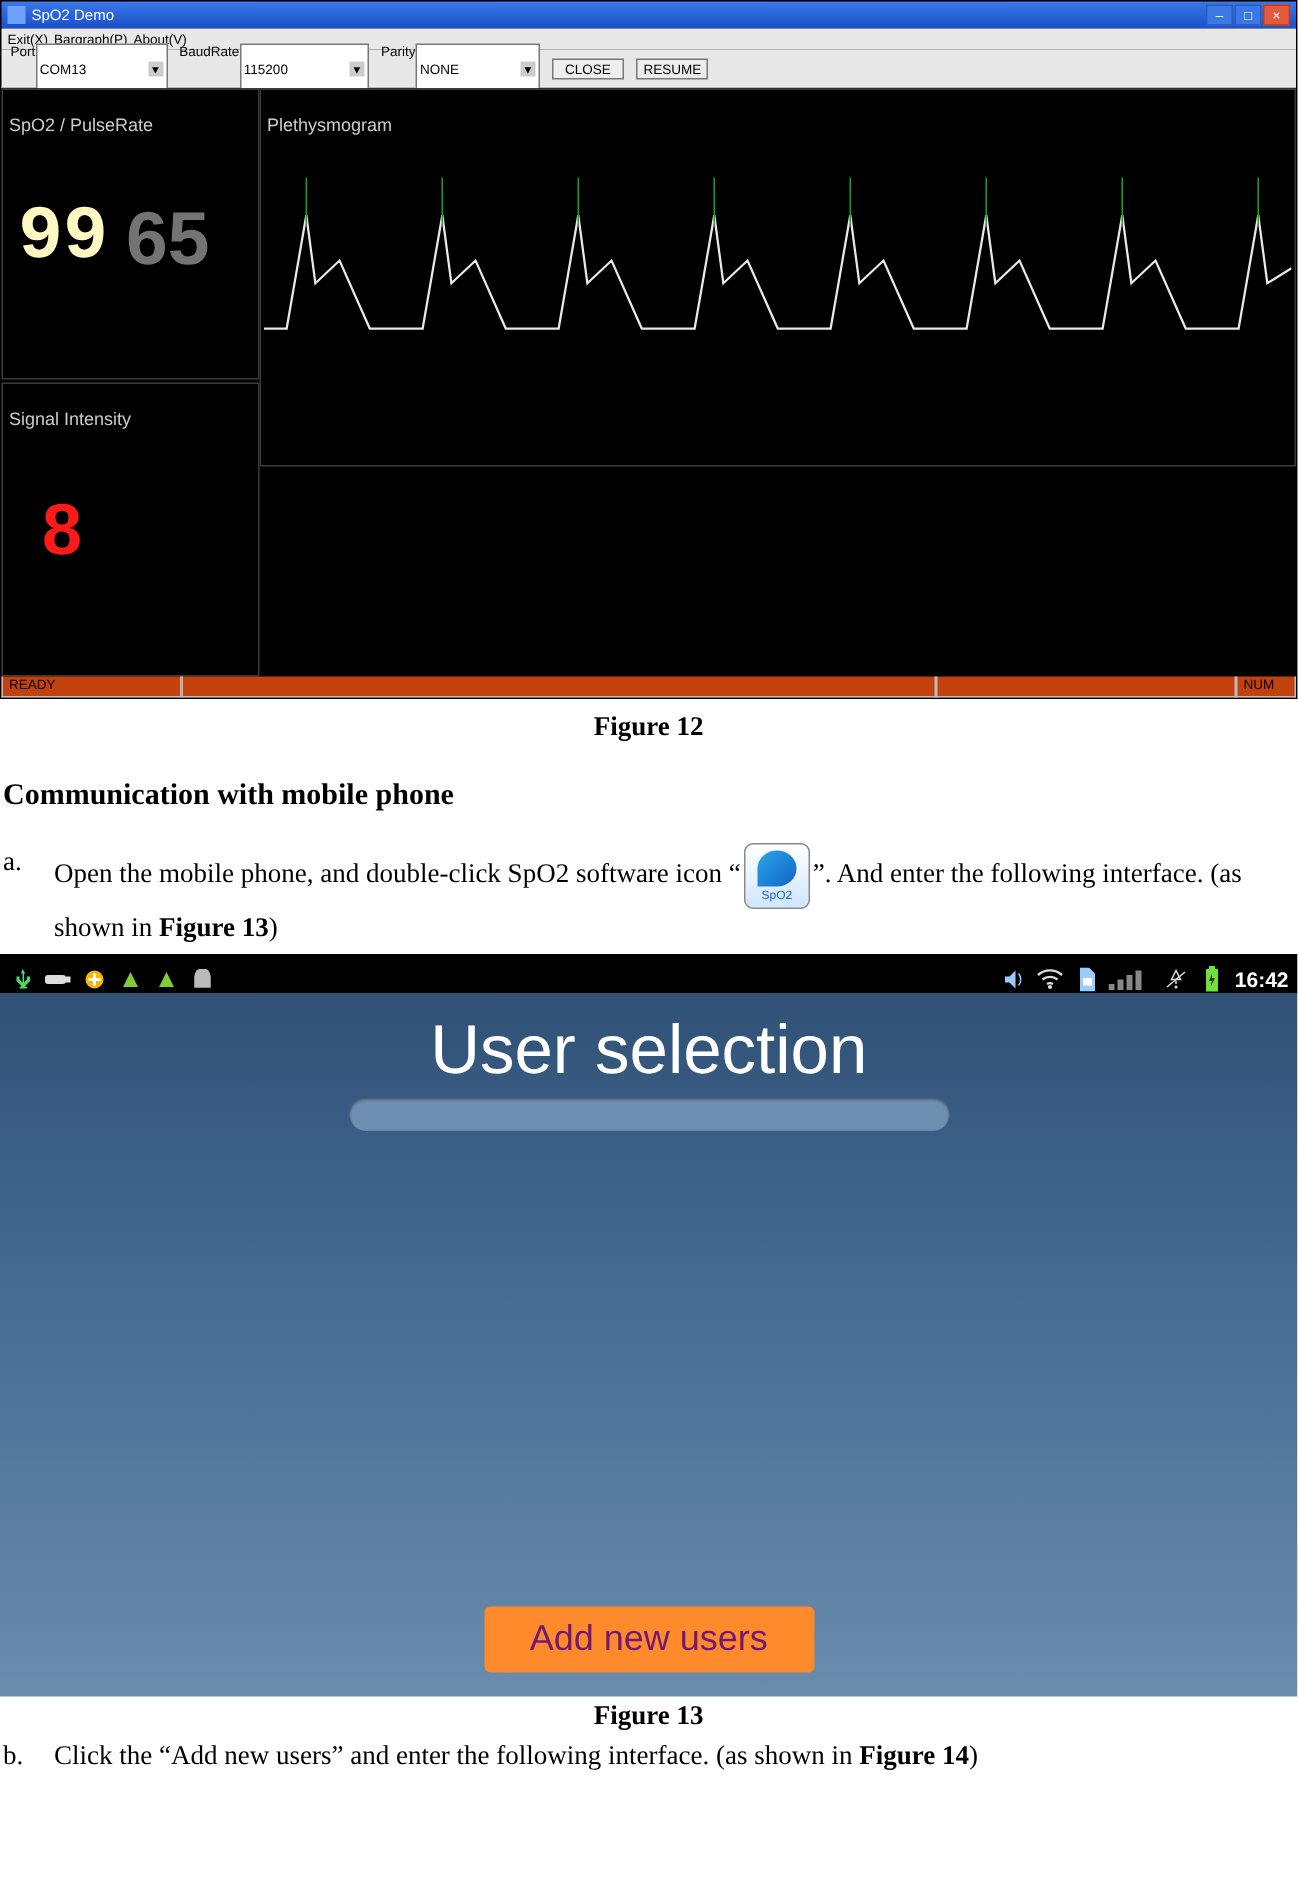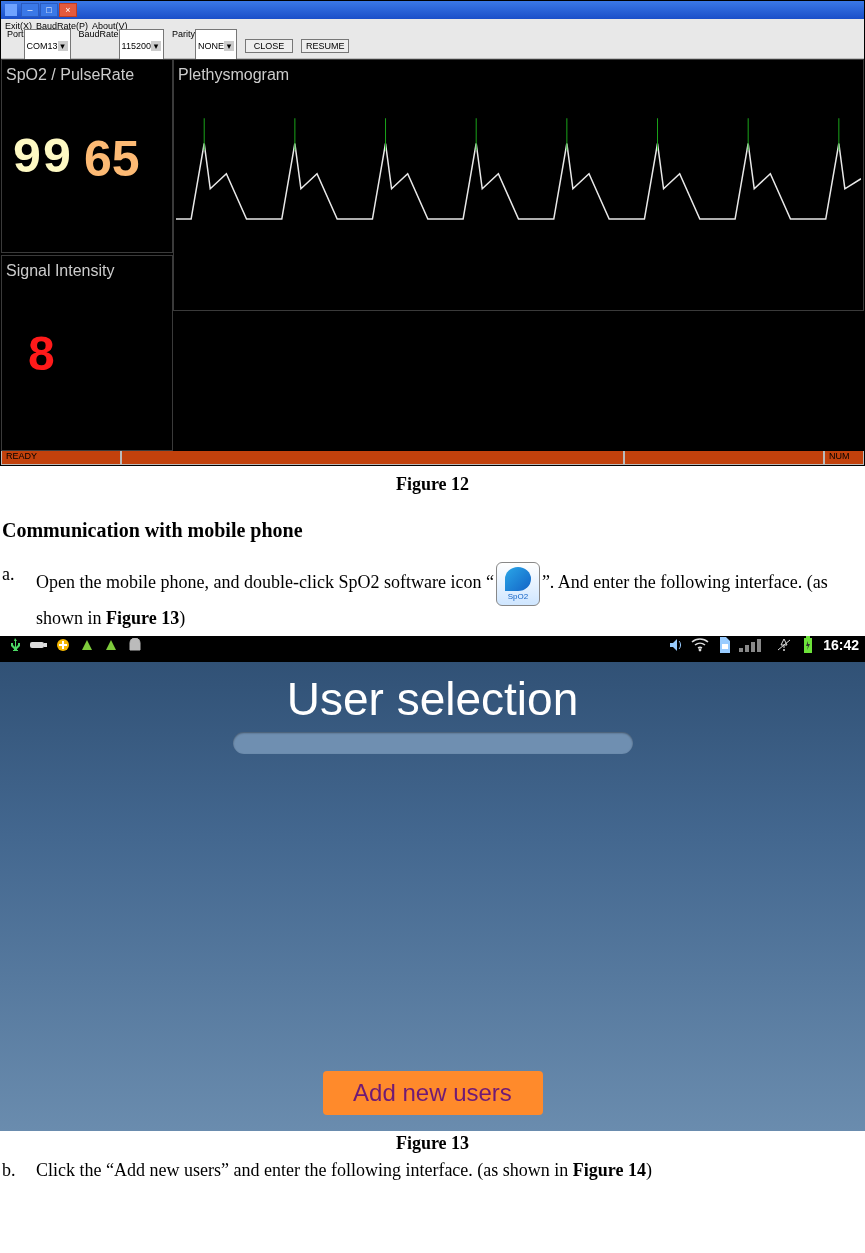--- a/index.html
+++ b/index.html
@@ -70,20 +70,21 @@
     padding: 2px 6px;
     border-bottom: 1px solid #bbb;
   }
   .win-toolbar .toolfield { display: flex; gap: 0; }
   .win-toolbar .toolfield label { font-size: 9px; }
   .win-toolbar .toolfield .dropdown {
     height: 14px; min-width: 40px; background: #fff;
     border: 1px solid #777;
     display: flex; align-items: center; justify-content: space-between;
     padding: 16px 2px;
+    gap: 41px;
   }
   .win-toolbar .toolfield .dropdown .dd-arrow {
     width: 10px; height: 10px; background: #ccc;
     display: inline-flex; align-items: center; justify-content: center;
   }
   .win-btn {
     height: 14px; min-width: 48px; background: #eee;
     border: 1px solid #777;
     font-size: 9px;
     display: inline-flex; align-items: center; justify-content: center;
@@ -95,41 +96,41 @@
     top: 58px; left: 0; right: 0; bottom: 14px;
     background: #000;
   }
   .panel {
     position: absolute;
     background: #000;
     border: 1px solid #3a3a3a;
   }
   .panel .panel-title {
     position: absolute;
-    top: 6px; left: 4px;
+    top: 16px; left: 4px;
     color: #ccc;
     font-family: Tahoma, sans-serif;
-    font-size: 16px;
+    font-size: 12px;
   }
   .spo2-panel  { top: 0; left: 0;   width: 172px; height: 194px; }
   .pleth-panel { top: 0; left: 172px; right: 0;    height: 252px; }
   .sig-panel   { top: 196px; left: 0;   width: 172px; bottom: 0; }
   .bar-panel   { top: 196px; left: 172px; right: 0;    bottom: 0; }
 
   .readings {
     position: absolute; left: 0; right: 0;
     top: 70px;
     display: flex; gap: 12px;
     padding-left: 10px;
     font-family: Arial, sans-serif;
     font-weight: bold;
     font-size: 50px;
   }
   .reading-red { color: #fef9c3; font-family: Liberation Mono, monospace; }
-  .reading-green { color: #fdba74; }
+  .reading-green { color: #737373; }
   .reading-sig {
     position: absolute; left: 26px; top: 70px;
     font-family: Arial, sans-serif; font-weight: bold; font-size: 48px;
     color: #ff1a1a;
   }
   .bargraph-bar {
     position: absolute;
     left: 10px;
     bottom: 2px;
     width: 12px;
@@ -207,21 +208,21 @@
     height: 495px;
     background: linear-gradient(to bottom, #2e4e72 0%, #43678f 40%, #6a8cae 100%);
     position: relative;
     overflow: hidden;
   }
   .phone-status {
     height: 26px;
     background: #000;
     color: #fff;
     display: flex;
-    align-items: flex-start;
+    align-items: flex-end;
     justify-content: space-between;
     padding: 0 6px;
     font-family: Arial, sans-serif;
     font-size: 14px;
   }
   .status-left, .status-right { display: flex; align-items: center; gap: 6px; }
   .sb-icon {
     width: 18px; height: 18px;
     display: inline-flex; align-items: center; justify-content: center;
     color: #ddd;
@@ -263,29 +264,30 @@
   .tight-top { margin-top: 2px; margin-bottom: 4px; }
 </style>
 </head>
 <body>
 
 <div class="doc-page">
 
   <div class="win-app">
     <div class="win-titlebar">
       <span class="title-icon"></span>
+      <span class="title-text">SpO2 Demo</span>
       <span class="win-sysbtns">
         <span class="win-sysbtn min">–</span>
         <span class="win-sysbtn max">□</span>
         <span class="win-sysbtn close">×</span>
       </span>
     </div>
     <div class="win-menubar">
       <span>Exit(X)</span>
-      <span>BaudRate(P)</span>
+      <span>Bargraph(P)</span>
       <span>About(V)</span>
     </div>
     <div class="win-toolbar">
       <div class="toolfield">
         <label>Port</label>
         <div class="dropdown">
           <span>COM13</span>
           <span class="dd-arrow">▾</span>
         </div>
       </div>

